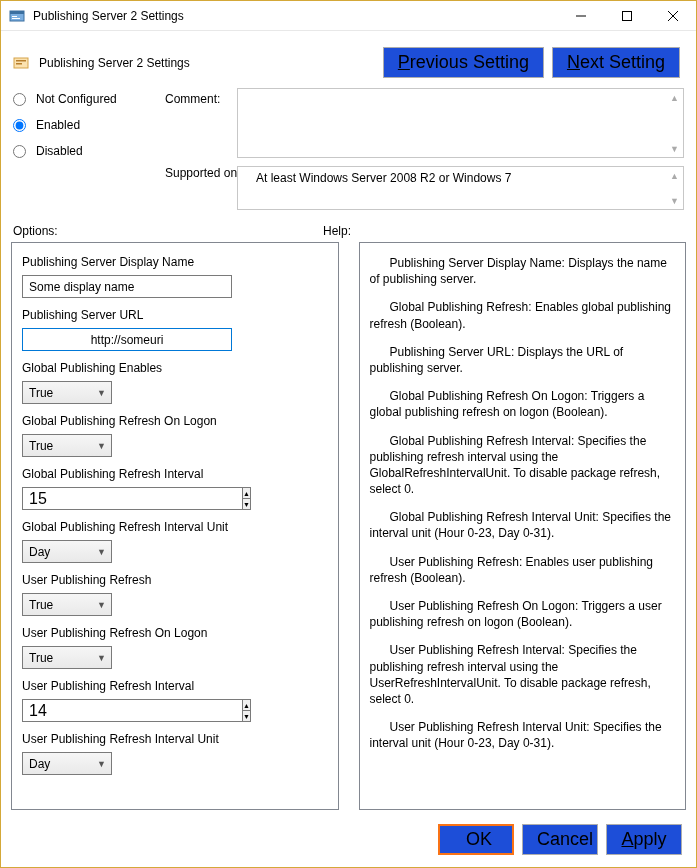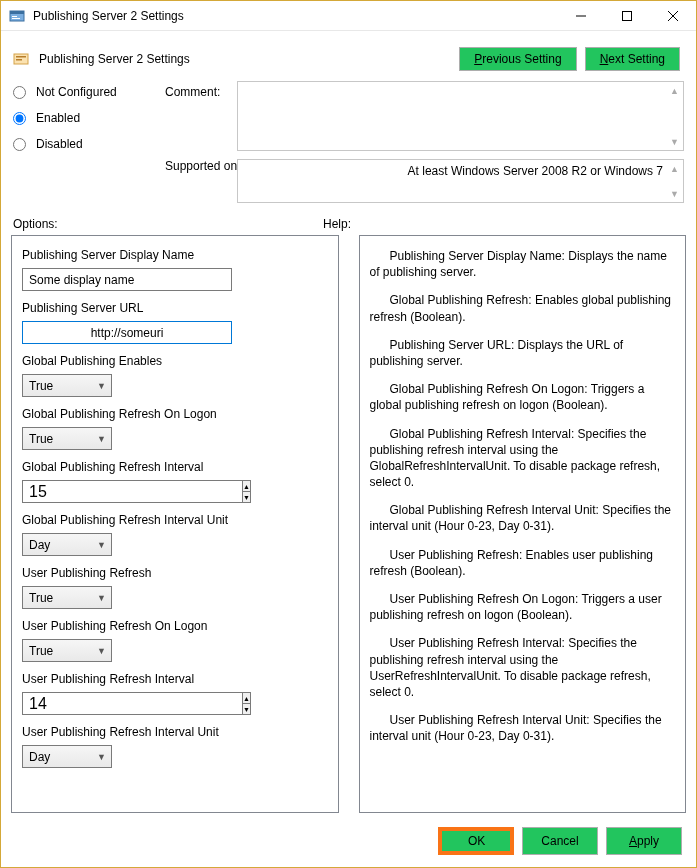--- a/index.html
+++ b/index.html
@@ -7,35 +7,35 @@
     .window { width: 697px; height: 868px; border: 1px solid #d4a838; display: flex; flex-direction: column; background: #fff; }
     .titlebar { height: 30px; display: flex; align-items: center; padding: 0 0 0 8px; border-bottom: 1px solid #e8e8e8; }
     .titlebar-icon { width: 16px; height: 16px; margin-right: 8px; }
     .titlebar-text { flex: 1; }
     .winbtn { width: 46px; height: 30px; display: flex; align-items: center; justify-content: center; }
     
     .header-row { padding: 16px 10px 10px 10px; display: flex; align-items: center; gap: 10px; }
     .header-icon { width: 16px; height: 16px; margin-left: 2px; }
     .header-title { flex: 1; }
     .navbtns { display: flex; gap: 8px; margin-right: 6px; }
-    .btn { background: #22c55e; border: 1px solid #adadad; padding: 4px 14px; font-size: 12px; cursor: default; }
+    .btn { background: #1d4ed8; border: 1px solid #adadad; padding: 4px 14px; font-size: 18px; cursor: default; }
     .btn .ul { text-decoration: underline; }
     
     .upper { display: grid; grid-template-columns: 150px 70px 1fr; padding: 0 12px 8px 12px; column-gap: 2px; row-gap: 8px; }
     .radios { grid-column: 1; grid-row: 1 / span 3; display: flex; flex-direction: column; gap: 12px; padding-top: 4px; }
     .radio-row { display: flex; align-items: center; gap: 10px; }
     .radio-row input { width: 13px; height: 13px; margin: 0; }
     .comment-label { grid-column: 2; grid-row: 1; padding-top: 4px; }
     .comment-box { grid-column: 3; grid-row: 1 / span 3; }
     .textbox { width: 100%; height: 70px; border: 1px solid #c7c7c7; background: #fff; position: relative; }
     .sb-up, .sb-down { position: absolute; right: 0; width: 17px; height: 17px; display: flex; align-items: center; justify-content: center; color: #aaa; font-size: 9px; }
     .sb-up { top: 0; } .sb-down { bottom: 0; }
     .supported-label { grid-column: 2; grid-row: 4; text-align: left; white-space: nowrap;}
     .supported-box { grid-column: 3; grid-row: 4; }
-    .supported-text { width: 100%; height: 44px; border: 1px solid #c7c7c7; background: #fff; padding: 4px 20px 4px 18px; position: relative; text-align: right; }
+    .supported-text { width: 100%; height: 44px; border: 1px solid #c7c7c7; background: #fff; padding: 4px 20px 4px 18px; position: relative; }
     
     .section-labels { display: flex; padding: 6px 12px 4px 12px; }
     .lbl-options { width: 310px; }
     
     .panes { display: flex; padding: 0 10px 4px 10px; gap: 20px; flex: 1; min-height: 0;}
     .pane { border: 1px solid #828790; flex: 1; background: #fff; overflow: hidden; }
     .options-pane { padding: 8px 10px; display: flex; flex-direction: column; gap: 6px; }
     .opt-label { margin-top: 4px; }
     .txtinput { width: 210px; height: 23px; border: 1px solid #7a7a7a; padding: 2px 6px; font-size: 12px; }
     .txtinput.focused { border: 1px solid #0078d7; outline: none; text-align: center; }
@@ -44,21 +44,21 @@
     .spinner { width: 110px; height: 23px; display: flex; }
     .spinner input { flex: 1; border: 1px solid #7a7a7a; border-right: none; padding: 0 6px; font-size: 16px; }
     .spin-buttons { width: 17px; display: flex; flex-direction: column; border: 1px solid #7a7a7a; }
     .spin-buttons div { flex: 1; display: flex; align-items: center; justify-content: center; font-size: 7px; background: #f0f0f0; }
     .spin-buttons div:first-child { border-bottom: 1px solid #7a7a7a; }
     .help-pane { padding: 12px 10px; overflow-y: auto; line-height: 1.35; }
     .help-pane p { margin: 0 0 12px 0; text-indent: 20px; }
     
     .footer { padding: 10px 14px 12px 0; display: flex; justify-content: flex-end; gap: 8px;}
     .footer .btn { width: 76px; text-align: center; }
-    .footer .btn.primary { border: 4px solid #f97316; padding: 3px 26px; }
+    .footer .btn.primary { border: 2px solid #f97316; padding: 3px 26px; }
   </style>
 </head>
 <body>
 
 <div class="window">
 
   <div class="titlebar">
     <svg class="titlebar-icon" viewBox="0 0 16 16">
       <rect x="1" y="3" width="14" height="10" fill="#7baee0" stroke="#3b6fa0"></rect>
       <rect x="1" y="3" width="14" height="3" fill="#3b6fa0"></rect>

